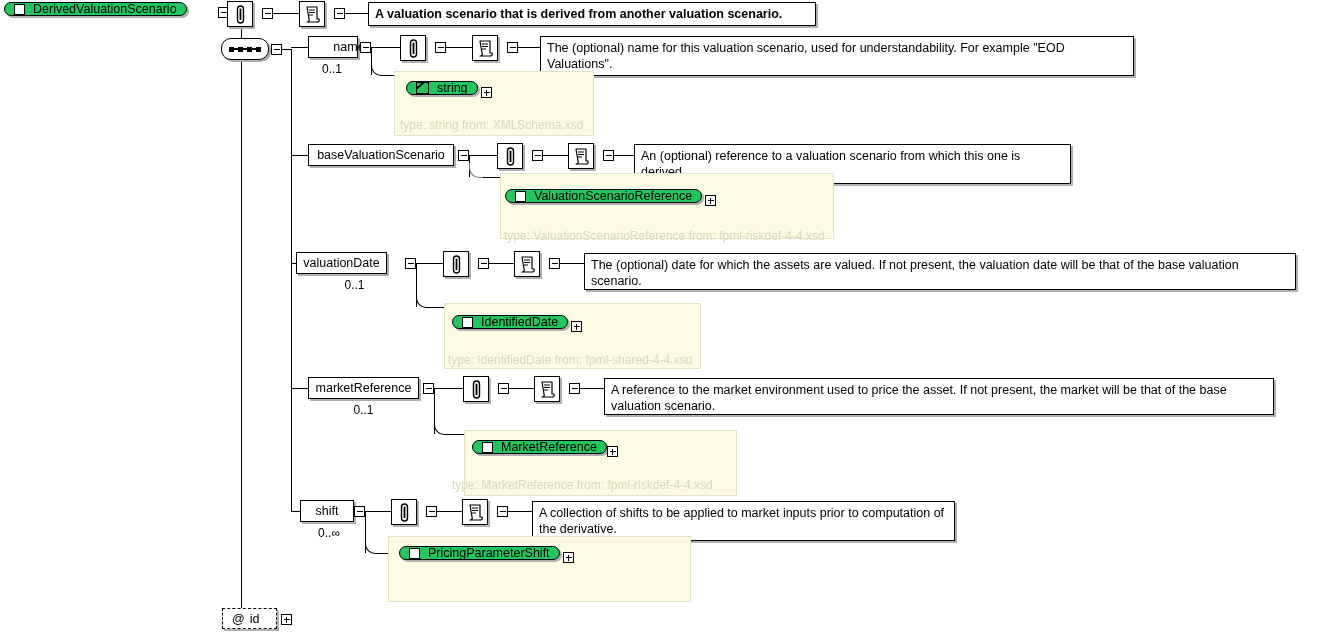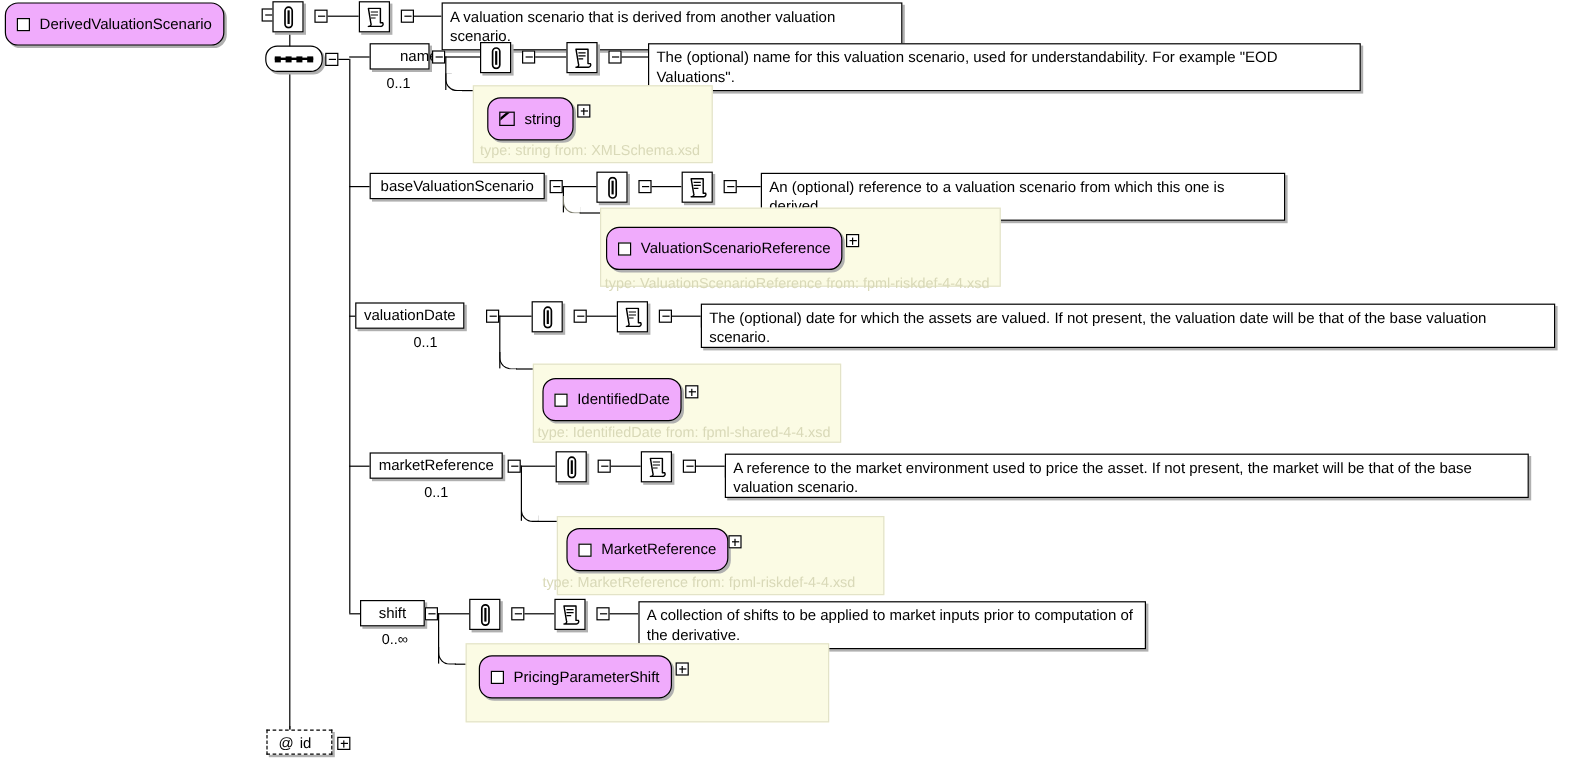--- a/index.html
+++ b/index.html
@@ -68,30 +68,30 @@
     white-space: nowrap;
     font-size: 12.5px;
     padding: 0 9px;
     height: 21px;
   }
 
   
   .octbox {
     position: absolute;
     box-sizing: border-box;
-    background: #f0abfc;
+    background: #22c55e;
     border: 1px solid #000000;
     border-radius: 11px;
     box-shadow: 2px 2px 0 0 #b0b0b0;
     display: flex;
     align-items: center;
     gap: 8px;
     white-space: nowrap;
     font-size: 12.5px;
-    height: 36px;
+    height: 14px;
     padding: 0 9px;
   }
   .octbox .sq {
     width: 11px; height: 11px;
     border: 1.5px solid #000;
     box-sizing: border-box;
     background: #fff;
     flex: 0 0 auto;
   }
   .octbox .pencil {
@@ -239,21 +239,21 @@
     <svg width="17" height="17" viewBox="0 0 17 17">
       <path d="M3 1 h10 v12 h2 a2 2 0 0 1 -2 3 H3 a2 2 0 0 0 2 -3 Z" fill="#fff" stroke="#000" stroke-width="1.2" stroke-linejoin="round"></path>
       <line x1="5" y1="4" x2="11" y2="4" stroke="#000" stroke-width="1"></line>
       <line x1="5" y1="6.5" x2="11" y2="6.5" stroke="#000" stroke-width="1"></line>
       <line x1="5" y1="9" x2="9" y2="9" stroke="#000" stroke-width="1"></line>
     </svg>
   </div>
   <div class="toggle" style="left:334px; top:8px;"></div>
   <div class="ln-h" style="left:345px; top:13px; width:23px;"></div>
 
-  <div class="docbox" style="left:368px; top:2px; width:384px;">A valuation scenario that is derived from another valuation scenario.</div>
+  <div class="docbox" style="left:368px; top:2px; width:448px;font-weight:bold;">A valuation scenario that is derived from another valuation scenario.</div>
 
   <div class="ln-h" style="left:241px; top:49px; width:-0px;"></div>
   <div class="seqnode" style="left:221px; top:38px;">
     <span class="bar">
       <i></i>
         <i></i>
         <i></i>
         <i></i>
     </span>
   </div>

